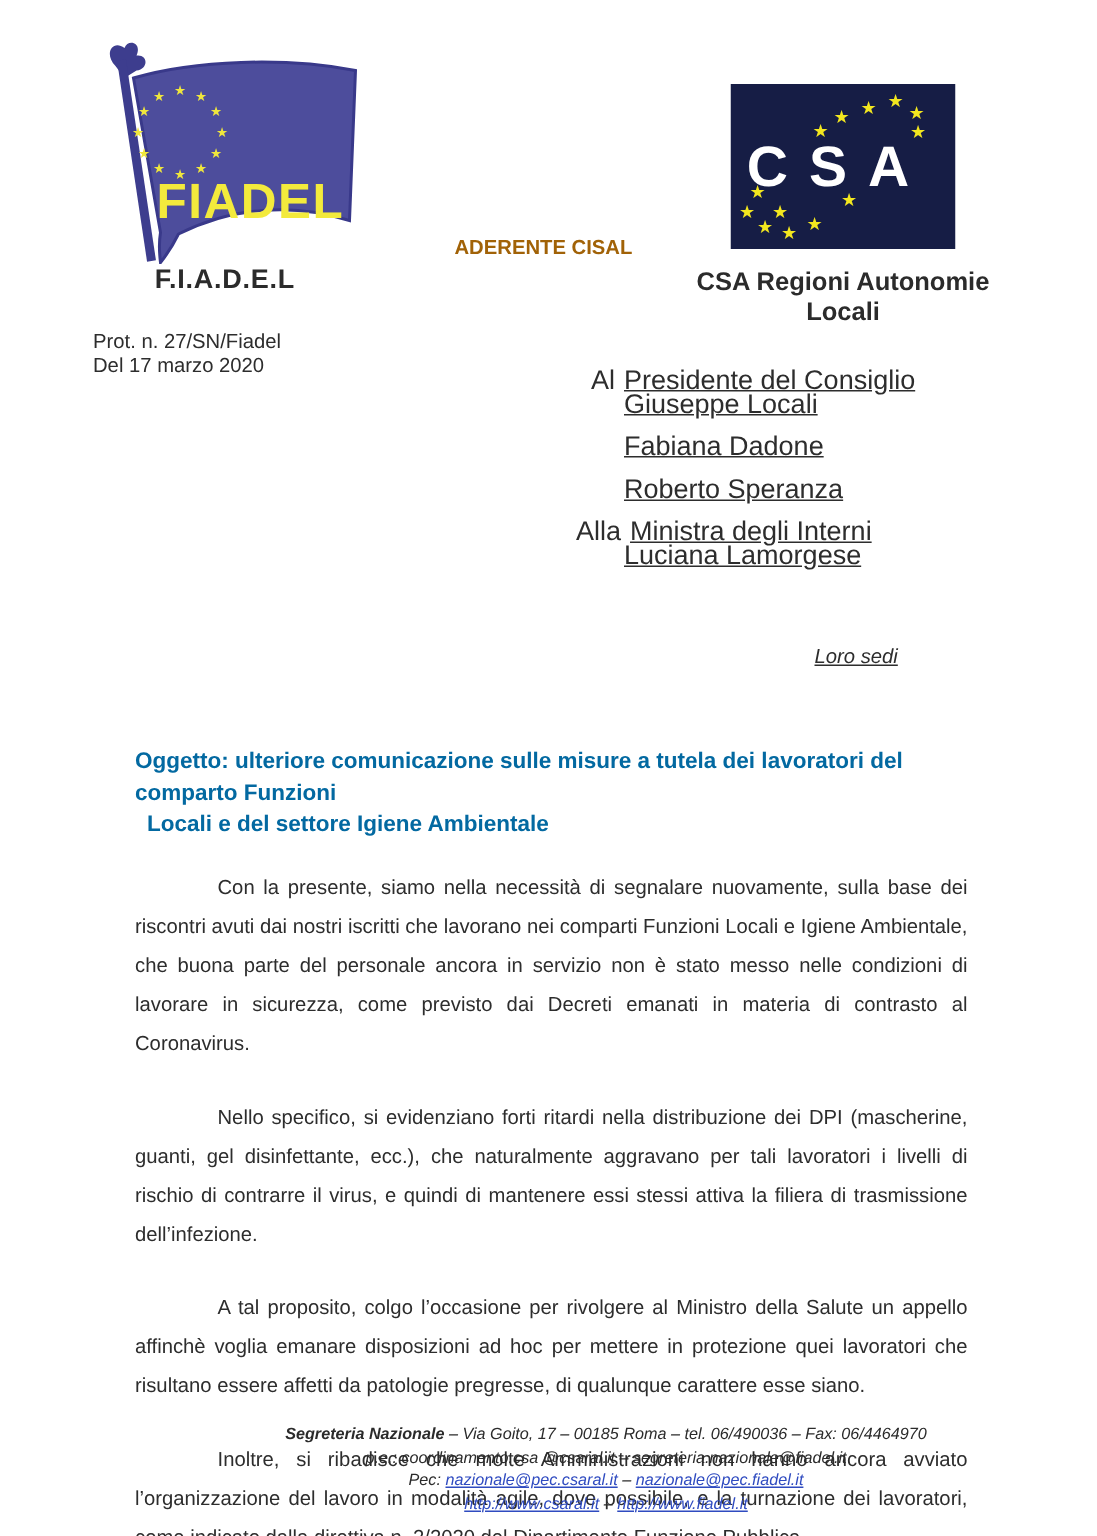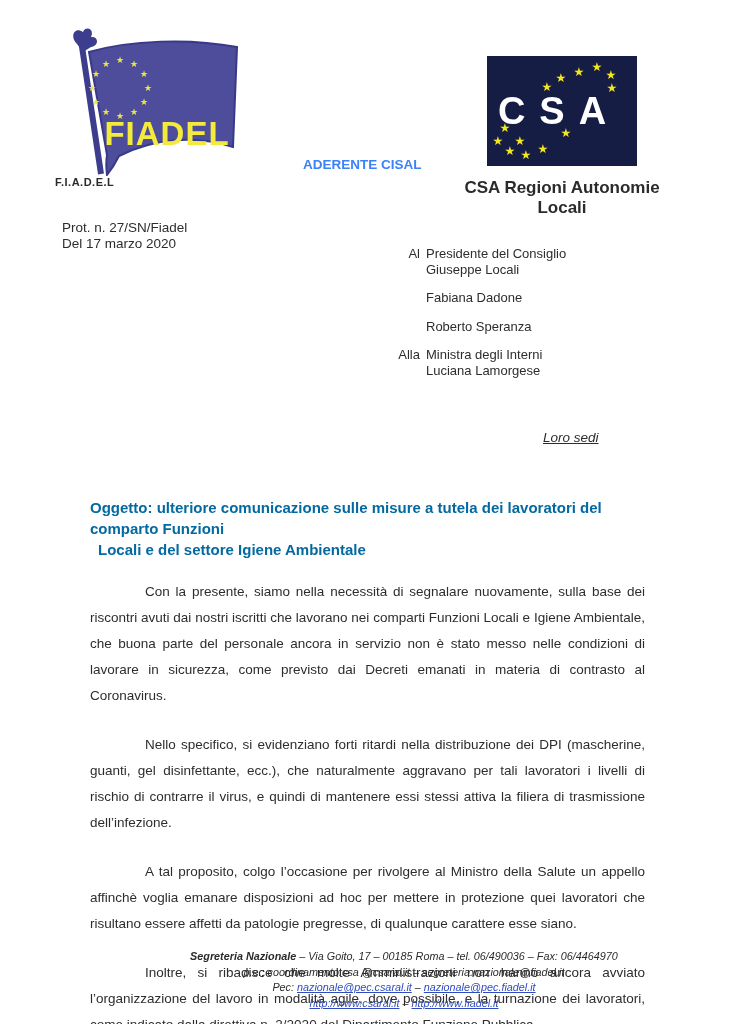--- a/index.html
+++ b/index.html
@@ -10,41 +10,41 @@
     background:#ffffff;
     font-family:"Liberation Sans", sans-serif;
     color:#2d2d2d;
     overflow:hidden;
   }
 
   
   .flag-logo   { position:absolute; left:55px; top:28px; }
   .fiadel-caption {
     position:absolute; left:55px; top:176px; width:190px;
-    text-align:left; font-weight:bold; font-size:11px; color:#2b2b2b;
+    text-align:center; font-weight:bold; font-size:18px; color:#2b2b2b;
     letter-spacing:0.5px;
   }
   .aderente {
     position:absolute; left:303px; top:157px;
-    font-weight:bold; font-size:13.5px; color:#3b82f6;
+    font-weight:bold; font-size:13.5px; color:#a16207;
   }
   .csa-logo { position:absolute; left:487px; top:56px; }
   .csa-caption {
     position:absolute; left:457px; top:178px; width:210px;
     text-align:center; font-weight:bold; font-size:17px; color:#2b2b2b;
   }
 
   
   .prot {
     position:absolute; left:62px; top:220px;
     font-size:13.5px; line-height:16px;
   }
 
   
-  .addressees { position:absolute; left:394px; top:246px; font-size:13px; }
+  .addressees { position:absolute; left:384px; top:246px; font-size:18px;text-decoration:underline; }
   .addr-group { margin-bottom:13px; }
   .addr-line1 { line-height:15.5px; white-space:nowrap; }
   .addr-label { display:inline-block; min-width:26px; text-align:right; margin-right:6px; }
   .addr-name  { line-height:15.5px; padding-left:32px; white-space:nowrap; }
 
   .loro-sedi {
     position:absolute; left:543px; top:430px;
     font-size:13.5px; text-decoration:underline;font-style:italic;
   }
 

